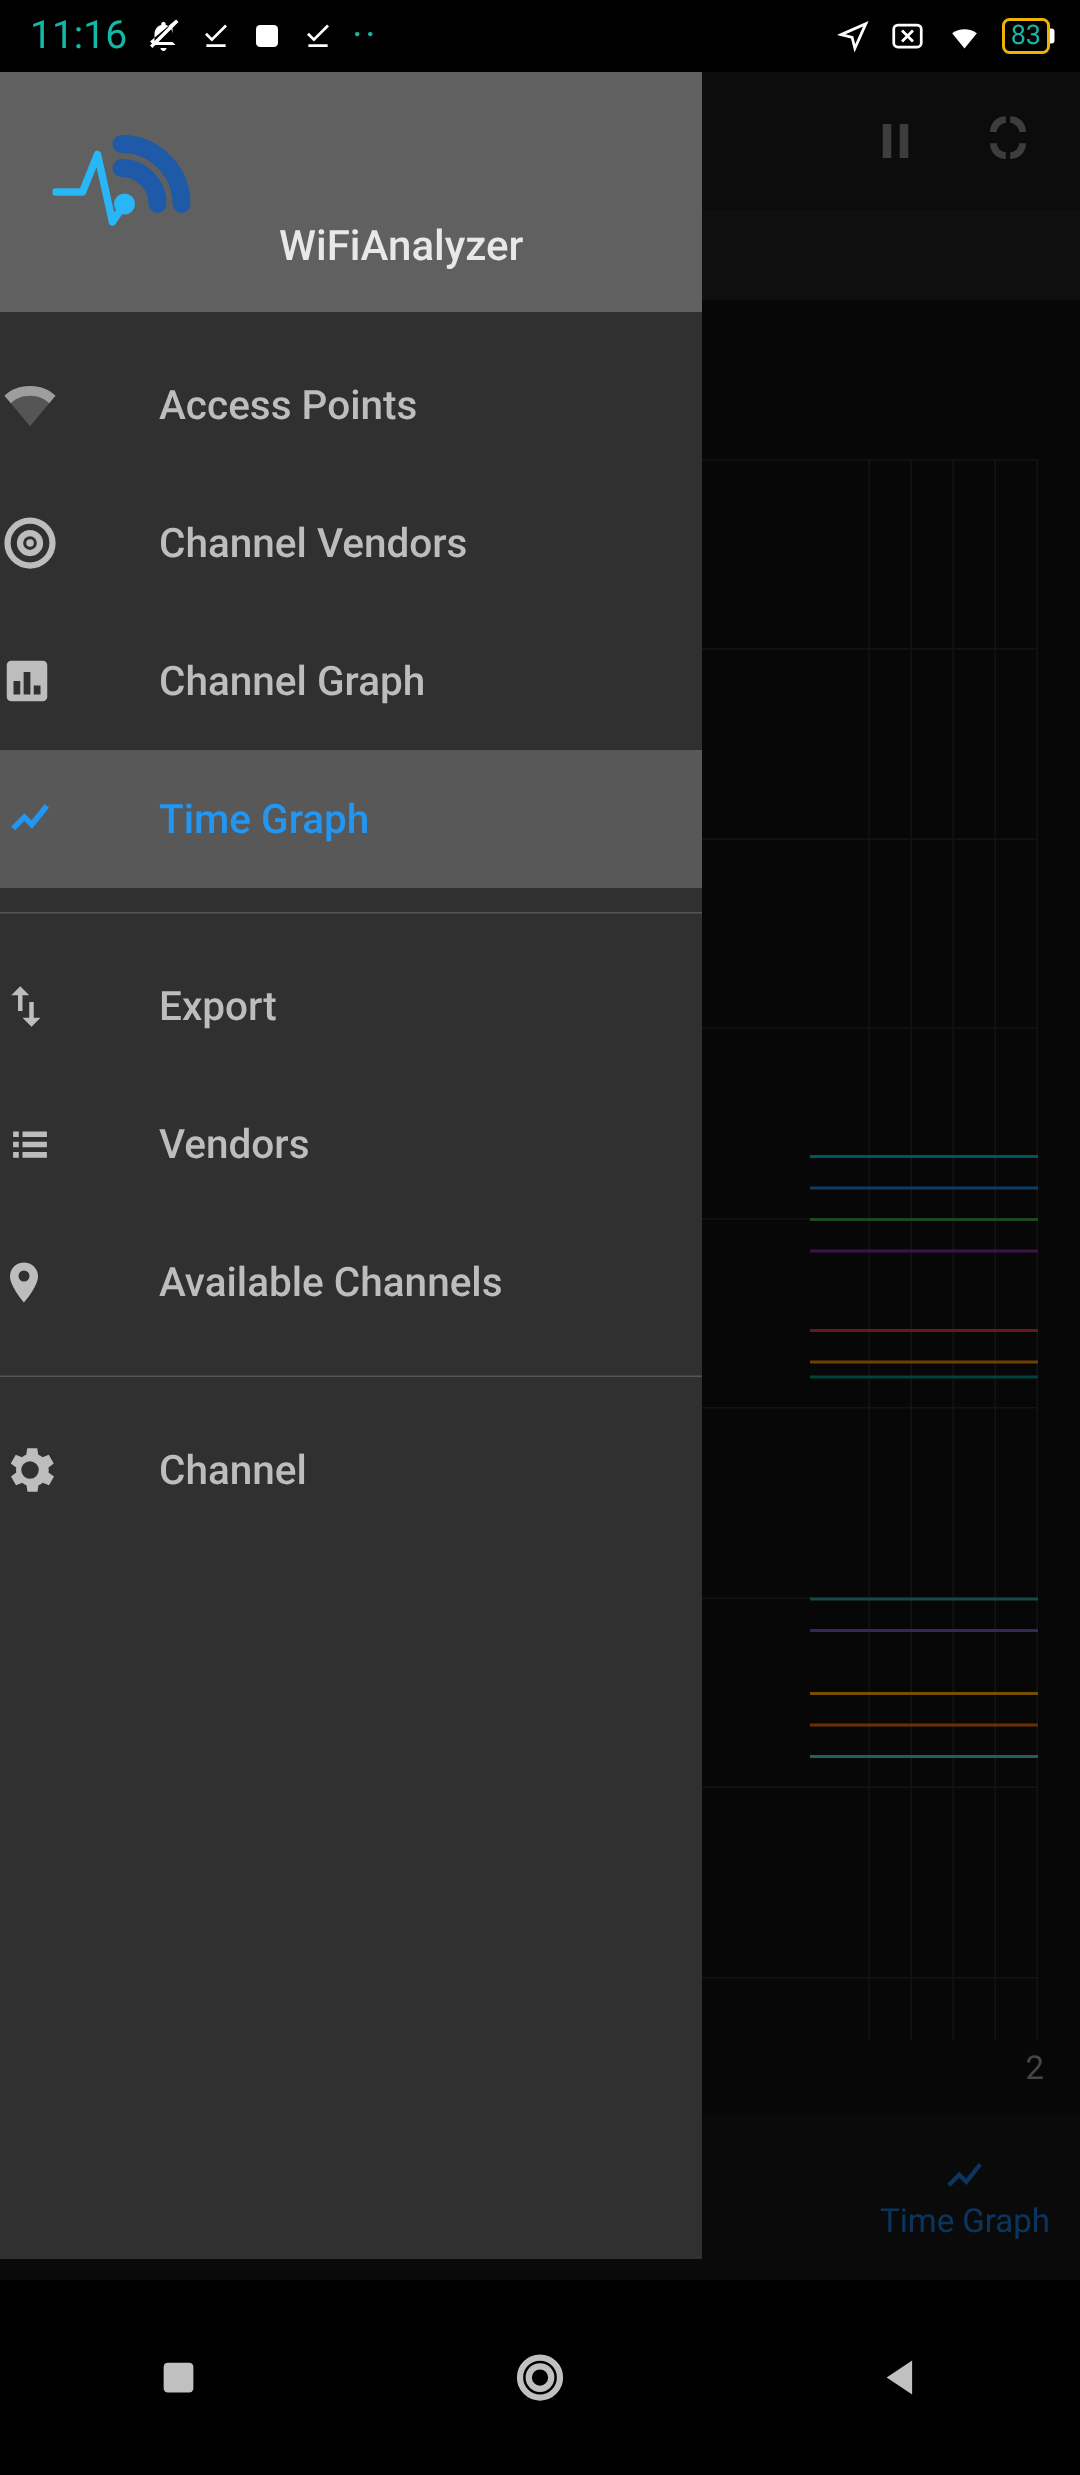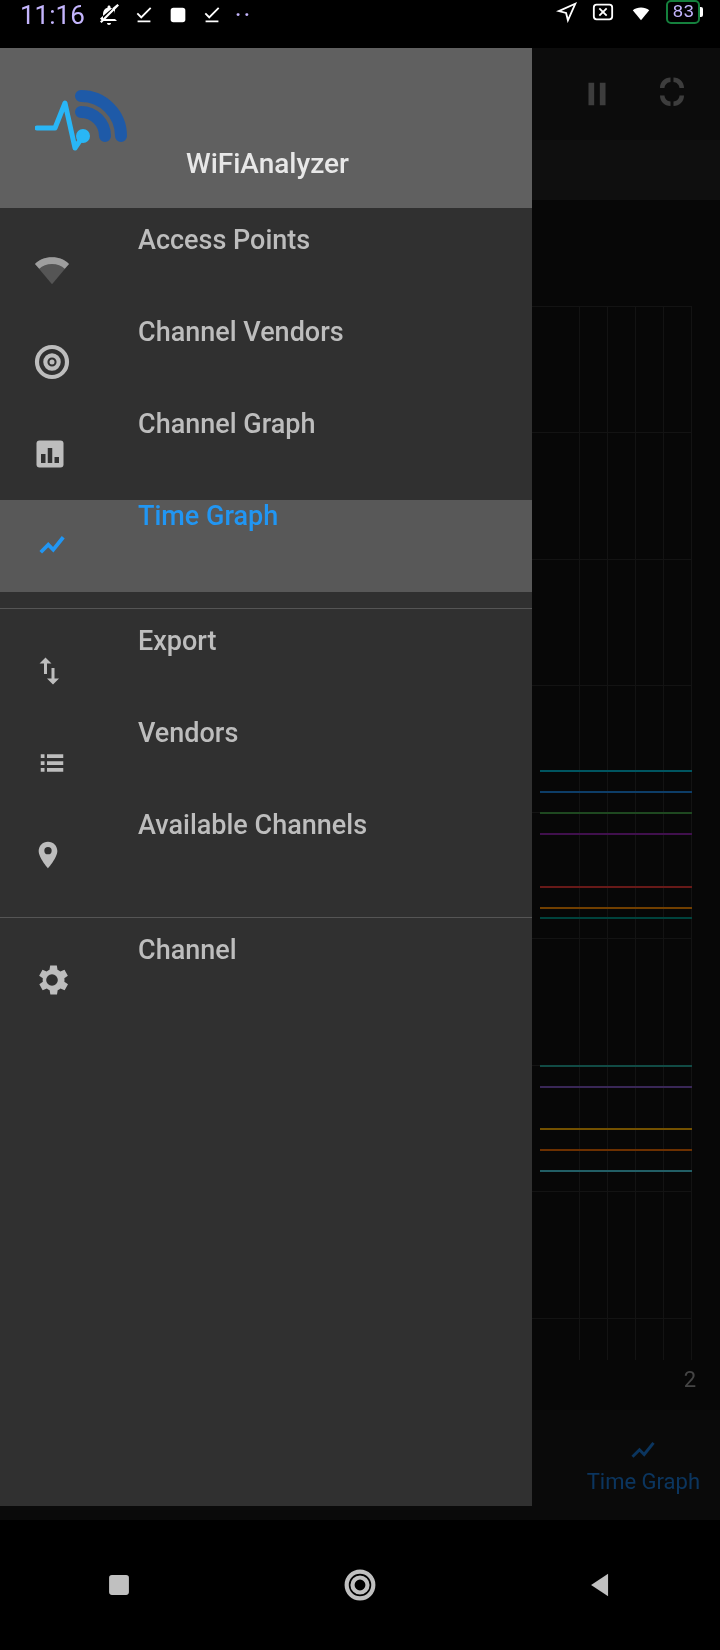--- a/index.html
+++ b/index.html
@@ -8,36 +8,35 @@
     background: #000;
     font-family: Roboto, Arial, sans-serif;
     color: #c4c4c4;
     overflow: hidden;
     position: relative;
   }
 
   
   .status-bar {
     position: absolute; top: 0; left: 0; right: 0; height: 48px;
-    display: flex; justify-content: space-between; align-items: flex-start;
+    display: flex; justify-content: space-between; align-items: center;
     padding: 0 20px;
     background: #000;
-    color: #c4b5fd;
+    color: #14b8a6;
     font-size: 26px;
     z-index: 50;
     border-radius: 24px;
   }
   .status-left, .status-right { display: flex; align-items: center; gap: 12px; }
   .status-right svg { fill: #fff; }
   .battery-wrap { display: flex; align-items: center; }
   .battery-box {
-    border: 2px solid #15803d; border-radius: 5px;
+    border: 2px solid #eab308; border-radius: 5px;
     padding: 0 4px; font-size: 18px; line-height: 20px;
     position: relative;
-    font-family: Liberation Mono, monospace;
   }
   .battery-box::after {
     content: ""; position: absolute; right: -5px; top: 5px;
     width: 3px; height: 10px; background: #fff; border-radius: 0 2px 2px 0;
   }
 
   
   .bg-app {
     position: absolute; top: 48px; left: 0; right: 0; bottom: 130px;
     background: #111;
@@ -80,38 +79,37 @@
 
   
   .scrim {
     position: absolute; top: 48px; left: 0; right: 0; bottom: 130px;
     background: rgba(0,0,0,0.55);
     z-index: 5;
   }
 
   
   .drawer {
-    position: absolute; top: 48px; left: 0; width: 532px; bottom: 144px;
+    position: absolute; top: 48px; left: 0; width: 468px; bottom: 144px;
     background: #303030;
     z-index: 10;
     display: flex; flex-direction: column;
   }
   .drawer-header {
     height: 160px; background: #606060;
     position: relative;
   }
   .drawer-logo { position: absolute; top: 30px; left: 35px; }
   .drawer-title {
     position: absolute; left: 186px; bottom: 28px;
     color: #e8e8e8; font-size: 28px; font-weight: 500;
   }
   .drawer-list { flex: 1; }
   .drawer-item {
-    height: 92px; display: flex; 
-    padding-left: 32px;
+    height: 92px; display: flex; align-items: center;
   }
   .drawer-item.selected { background: #585858; }
   .drawer-item .icon-slot {
     width: 106px; display: flex; align-items: center;
   }
   .drawer-item .label {
     font-size: 27px; color: #bdbdbd; font-weight: 500;
   }
   .drawer-item.selected .label { color: #2196F3; }
   .drawer-divider { height: 1px; background: #555; }

